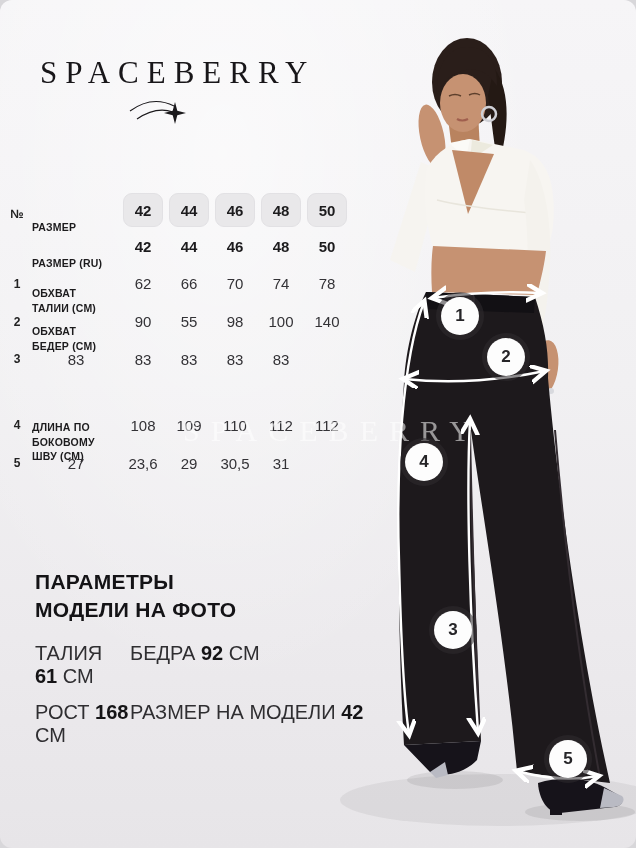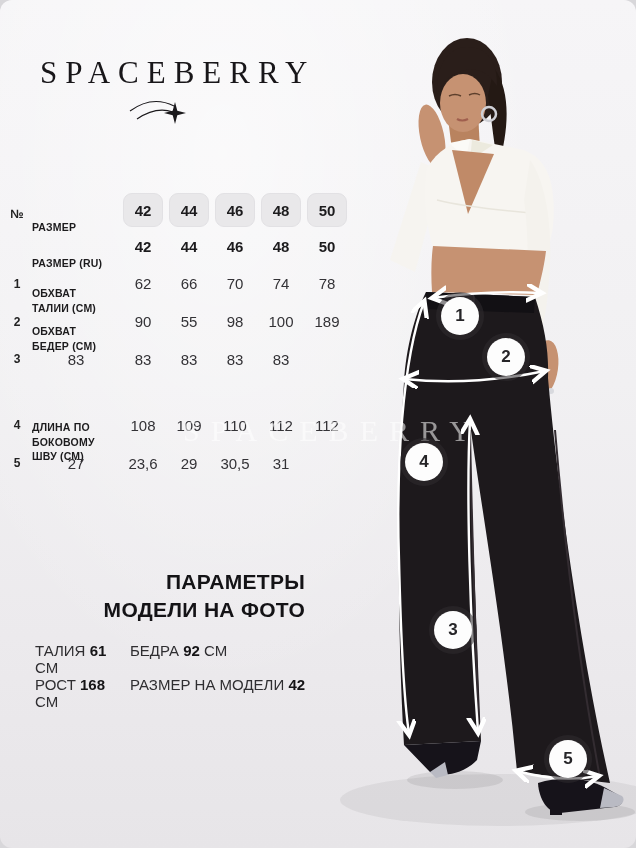--- a/index.html
+++ b/index.html
@@ -27,23 +27,23 @@
   .clabel{font-size:10.5px;font-weight:bold;color:#1c1b1d;line-height:1.4;letter-spacing:.2px;
     text-transform:uppercase;padding-right:4px;margin-top:34px;}
   .cval{font-size:15px;color:#333236;text-align:center;}
   .r-ru .cval{font-weight:bold;color:#1c1b1d;}
   .badge{display:inline-flex;align-items:center;justify-content:center;width:38px;height:32px;
     background:#e9e8ea;border:1px solid #e2e1e4;border-radius:9px;font-size:15px;font-weight:bold;
     color:#1c1b1d;margin:0 auto;}
   .cval .badge{display:flex;}
   
   .params{position:absolute;left:35px;top:568px;}
-  .params-title{font-size:21px;line-height:28px;font-weight:bold;color:#141316;letter-spacing:.3px;text-align:right;}
-  .params-grid{margin-top:18px;display:grid;grid-template-columns:95px auto;
-    font-size:15px;color:#2f2e31;}
+  .params-title{font-size:21px;line-height:28px;font-weight:bold;color:#141316;letter-spacing:.3px;}
+  .params-grid{margin-top:18px;display:grid;grid-template-columns:95px auto;row-gap:13px;
+    font-size:20px;color:#2f2e31;}
   .pv{font-weight:bold;color:#151416;}
   
   .watermark{position:absolute;left:183px;top:414px;z-index:5;
     font-family:"Liberation Serif","DejaVu Serif",serif;font-size:30px;font-weight:400;
     letter-spacing:11px;color:rgba(255,255,255,.55);pointer-events:none;}
   
   .model-svg{position:absolute;inset:0;z-index:2;}
   
   .marker{position:absolute;z-index:6;width:38px;height:38px;border-radius:50%;
     background:#fdfdfd;display:flex;align-items:center;justify-content:center;
@@ -215,21 +215,21 @@
       <div class="cval">78</div>
     </div>
 
     <div class="trow r2">
       <div class="cnum">2</div>
       <div class="clabel">ОБХВАТ БЕДЕР (СМ)</div>
       <div class="cval">90</div>
       <div class="cval">55</div>
       <div class="cval">98</div>
       <div class="cval">100</div>
-      <div class="cval">189</div>
+      <div class="cval">140</div>
     </div>
 
     <div class="trow r3">
       <div class="cnum">3</div>
       <div class="cval">83</div>
       <div class="cval">83</div>
       <div class="cval">83</div>
       <div class="cval">83</div>
       <div class="cval">83</div>
     </div>

